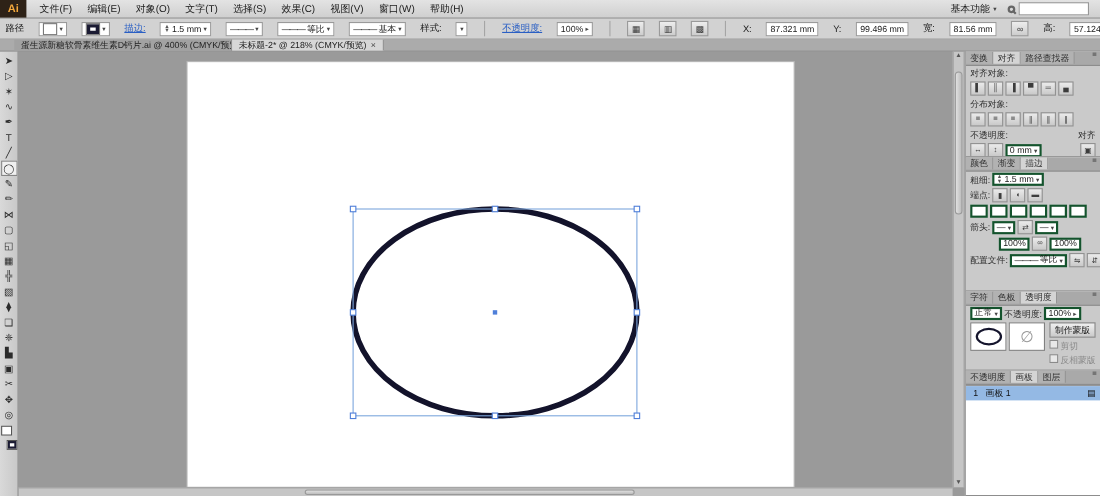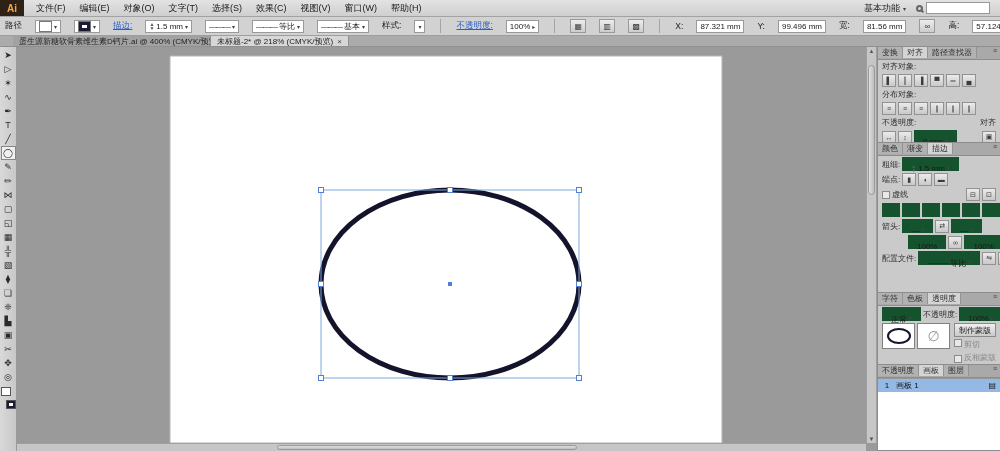--- a/index.html
+++ b/index.html
@@ -55,21 +55,21 @@
 
 .rp{position:absolute;left:877px;top:47px;width:123px;bottom:0;background:#c6c6c6;display:flex;flex-direction:column;font-size:8px;border-left:1px solid #8d8d8d}
 .panel{border-bottom:1px solid #8d8d8d;background:#cacaca;overflow:hidden;flex:none}
 .ptabs{height:13px;background:#a9a9a9;display:flex;align-items:flex-start;border-bottom:1px solid #8d8d8d}
 .ptab{padding:0 4px;display:flex;align-items:center;background:#b2b2b2;border-right:1px solid #949494;font-size:8px;color:#2f2f2f;white-space:nowrap;overflow:hidden}
 .ptab.active{background:#d4d4d4}
 .pmenu{margin-left:auto;display:flex;align-items:center;padding:0 3px;color:#444;font-size:7px}
 .prow{display:flex;align-items:center;gap:2px;padding:1px 4px;white-space:nowrap}
 .plabel{color:#2e2e2e}
 .pbtn{width:14px;height:13px;border:1px solid #929292;background:linear-gradient(#ebebeb,#c9c9c9);display:inline-flex;align-items:center;justify-content:center;font-size:7px;color:#3c3c3c;flex:none}
-.pfld{height:12px;border:7px solid #14532d;background:#fff;display:inline-flex;align-items:flex-start;padding:0 2px;font-size:8px;gap:2px}
+.pfld{height:12px;border:2px solid #14532d;background:#fff;display:inline-flex;align-items:flex-end;padding:0 2px;font-size:8px;gap:2px}
 .chk{width:8px;height:8px;border:1px solid #8a8a8a;background:#e8e8e8;display:inline-block;flex:none}
 .gray{color:#8b8b8b}
 .thumb{width:33px;height:26px;border:1px solid #808080;background:#fff;display:flex;align-items:center;justify-content:center;flex:none}
 .thumb .el{width:24px;height:16px;border:2px solid #15152d;border-radius:50%}
 .nomask{font-size:14px;color:#999}
 .btn{height:14px;border:1px solid #8a8a8a;background:linear-gradient(#f0f0f0,#cacaca);display:inline-flex;align-items:center;padding:0 4px;font-size:8px;flex:none}
 .ablist{background:#fff;flex:1;border-top:1px solid #979797;display:flex;flex-direction:column}
 .abrow{height:13px;background:#94b9e4;display:flex;align-items:center;gap:4px;padding:0 4px;font-size:8px;color:#101010}
 .abnum{width:10px;text-align:center}
 </style>
@@ -273,46 +273,40 @@
         <span class="pbtn">↔</span>
         <span class="pbtn">↕</span>
         <span class="pfld">
             <span>0 mm</span>
             <span class="caret">▾</span>
           </span>
         <span class="pbtn" style="margin-left:auto">▣</span>
       </div>
     </div>
 
-    <div class="panel" style="height:150px">
+    <div class="panel" style="height:122px">
       <div class="ptabs">
         <span class="ptab">颜色</span>
         <span class="ptab">渐变</span>
         <span class="ptab active">描边</span>
         <span class="pmenu">≡</span>
       </div>
       <div class="prow">
         <span class="plabel">粗细:</span>
         <span class="pfld">
             <span class="stepper">▲<br>▼</span>
             <span>1.5 mm</span>
             <span class="caret">▾</span>
           </span>
       </div>
       <div class="prow">
         <span class="plabel">端点:</span>
         <span class="pbtn">▮</span>
         <span class="pbtn">◖</span>
         <span class="pbtn">▬</span>
-      </div>
-      <div class="prow">
-        <span class="chk"></span>
-        <span class="plabel">虚线</span>
-        <span class="pbtn" style="margin-left:auto">⊟</span>
-        <span class="pbtn">⊡</span>
       </div>
       <div class="prow">
         <span class="pfld" style="width:16px"></span>
         <span class="pfld" style="width:16px"></span>
         <span class="pfld" style="width:16px"></span>
         <span class="pfld" style="width:16px"></span>
         <span class="pfld" style="width:16px"></span>
         <span class="pfld" style="width:16px"></span>
       </div>
       <div class="prow">
@@ -372,21 +366,21 @@
           </span>
         <span class="thumb">
             <span class="nomask">∅</span>
           </span>
         <span style="display:flex;flex-direction:column;gap:2px;margin-left:2px">
           <span class="btn">制作蒙版</span>
           <span style="display:flex;align-items:flex-start;gap:2px">
               <span class="chk"></span>
               <span class="gray">剪切</span>
             </span>
-          <span style="display:flex;align-items:flex-end;gap:2px">
+          <span style="display:flex;align-items:flex-start;gap:2px">
               <span class="chk"></span>
               <span class="gray">反相蒙版</span>
             </span>
         </span>
       </div>
     </div>
 
     <div class="panel" style="flex:1;display:flex;flex-direction:column">
       <div class="ptabs">
         <span class="ptab">不透明度</span>

